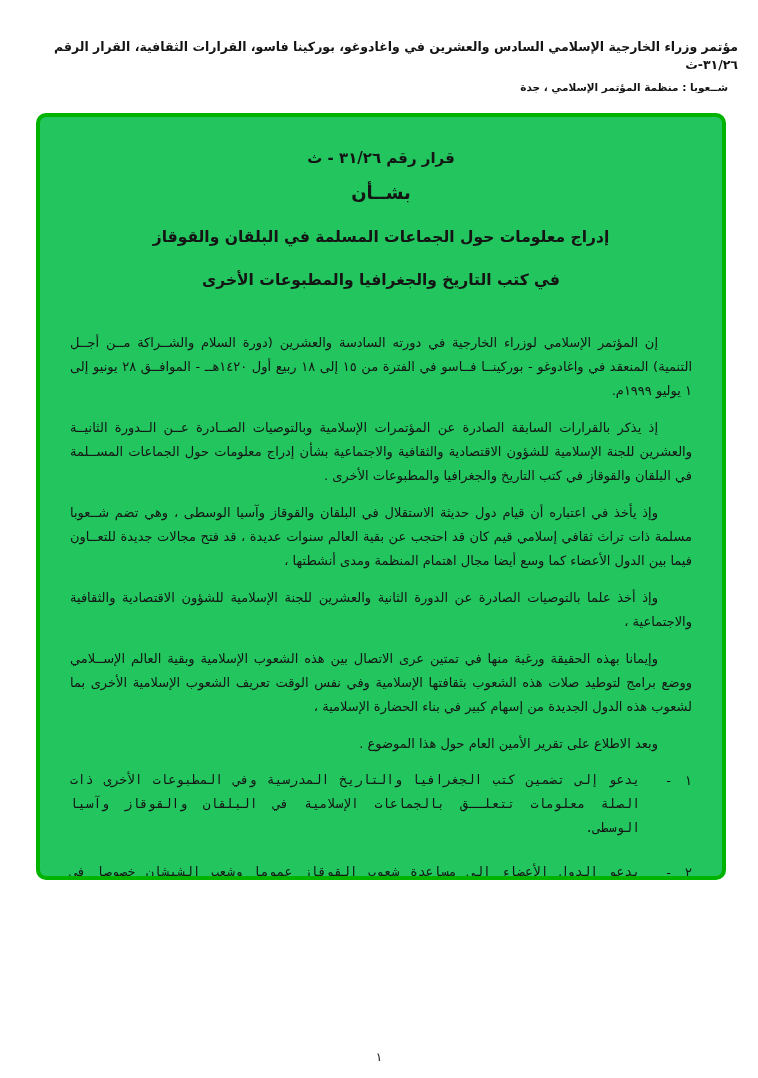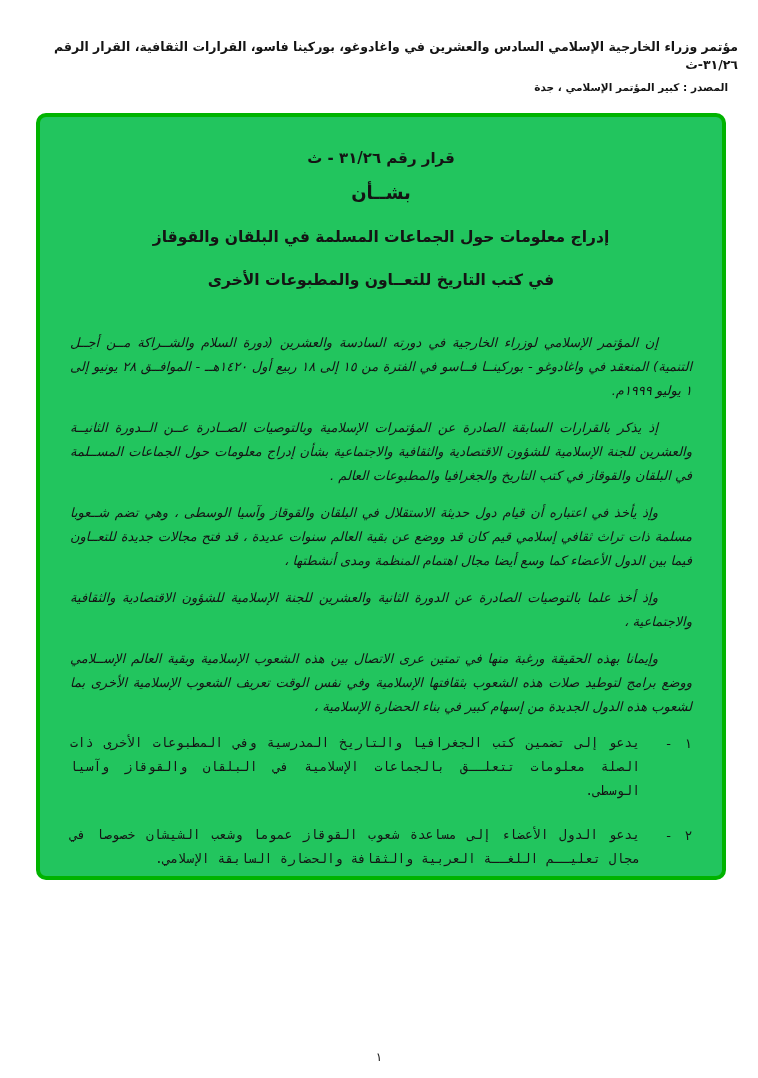--- a/index.html
+++ b/index.html
@@ -55,21 +55,20 @@
   .t-subject  { font-size: 15.5px; margin-bottom: 11px; margin-top: 25px; }
   .body-text {
     margin-top: 42px;
     font-size: 13px;
     line-height: 24px;
     text-align: justify;
   }
   .body-text p {
     text-indent: 34px;
     margin-bottom: 13px;
-    font-style: italic;
   }
   .items {
     margin-top: 10px;
     font-size: 13px;
     line-height: 24px;
   }
   .item {
     display: flex;
     gap: 16px;
     margin-bottom: 20px;
@@ -90,38 +89,39 @@
     font-size: 12px;
   }
 </style>
 </head>
 <body>
 
 <div class="page">
 
   <header class="doc-header">
     <div class="header-line-1">مؤتمر وزراء الخارجية الإسلامي السادس والعشرين في واغادوغو، بوركينا فاسو، القرارات الثقافية، القرار الرقم ٣١/٢٦-ث</div>
-    <div class="header-line-2">المصدر :  كبير المؤتمر الإسلامي ، جدة</div>
+    <div class="header-line-2">شــعوبا :  منظمة المؤتمر الإسلامي ، جدة</div>
   </header>
 
   <section class="frame">
 
     <div class="title-block">
       <h1 class="t-number">قرار رقم ٣١/٢٦ - ث</h1>
       <div class="t-regarding">بشــأن</div>
       <div class="t-subject">إدراج معلومات حول الجماعات المسلمة في البلقان والقوقاز</div>
-      <div class="t-subject">في كتب التاريخ للتعــاون والمطبوعات الأخرى</div>
+      <div class="t-subject">في كتب التاريخ والجغرافيا والمطبوعات الأخرى</div>
     </div>
 
     <div class="body-text">
       <p>إن المؤتمر الإسلامي لوزراء الخارجية في دورته السادسة والعشرين (دورة السلام والشــراكة مــن أجــل التنمية) المنعقد في واغادوغو - بوركينــا فــاسو في الفترة من ١٥ إلى ١٨ ربيع أول ١٤٢٠هــ - الموافــق ٢٨ يونيو إلى ١ يوليو ١٩٩٩م.</p>
-      <p>إذ يذكر بالقرارات السابقة الصادرة عن المؤتمرات الإسلامية وبالتوصيات الصــادرة عــن الــدورة الثانيــة والعشرين للجنة الإسلامية للشؤون الاقتصادية والثقافية والاجتماعية بشأن إدراج معلومات حول الجماعات المســلمة في البلقان والقوقاز في كتب التاريخ والجغرافيا والمطبوعات العالم .</p>
-      <p>وإذ يأخذ في اعتباره أن قيام دول حديثة الاستقلال في البلقان والقوقاز وآسيا الوسطى ، وهي تضم شــعوبا مسلمة ذات تراث ثقافي إسلامي قيم كان قد ووضع عن بقية العالم سنوات عديدة ، قد فتح مجالات جديدة للتعــاون فيما بين الدول الأعضاء كما وسع أيضا مجال اهتمام المنظمة ومدى أنشطتها ،</p>
+      <p>إذ يذكر بالقرارات السابقة الصادرة عن المؤتمرات الإسلامية وبالتوصيات الصــادرة عــن الــدورة الثانيــة والعشرين للجنة الإسلامية للشؤون الاقتصادية والثقافية والاجتماعية بشأن إدراج معلومات حول الجماعات المســلمة في البلقان والقوقاز في كتب التاريخ والجغرافيا والمطبوعات الأخرى .</p>
+      <p>وإذ يأخذ في اعتباره أن قيام دول حديثة الاستقلال في البلقان والقوقاز وآسيا الوسطى ، وهي تضم شــعوبا مسلمة ذات تراث ثقافي إسلامي قيم كان قد احتجب عن بقية العالم سنوات عديدة ، قد فتح مجالات جديدة للتعــاون فيما بين الدول الأعضاء كما وسع أيضا مجال اهتمام المنظمة ومدى أنشطتها ،</p>
       <p>وإذ أخذ علما بالتوصيات الصادرة عن الدورة الثانية والعشرين للجنة الإسلامية للشؤون الاقتصادية والثقافية والاجتماعية ،</p>
       <p>وإيمانا بهذه الحقيقة ورغبة منها في تمتين عرى الاتصال بين هذه الشعوب الإسلامية وبقية العالم الإســلامي ووضع برامج لتوطيد صلات هذه الشعوب بثقافتها الإسلامية وفي نفس الوقت تعريف الشعوب الإسلامية الأخرى بما لشعوب هذه الدول الجديدة من إسهام كبير في بناء الحضارة الإسلامية ،</p>
+      <p>وبعد الاطلاع على تقرير الأمين العام حول هذا الموضوع .</p>
     </div>
 
     <div class="items">
       <div class="item">
         <span class="item-marker">١ -</span>
         <span class="item-text">يدعو إلى تضمين كتب الجغرافيا والتاريخ المدرسية وفي المطبوعات الأخرى ذات الصلة معلومات تتعلــق بالجماعات الإسلامية في البلقان والقوقاز وآسيا الوسطى.</span>
       </div>
       <div class="item">
         <span class="item-marker">٢ -</span>
         <span class="item-text">يدعو الدول الأعضاء إلى مساعدة شعوب القوقاز عموما وشعب الشيشان خصوصا في مجال تعليــم اللغــة العربية والثقافة والحضارة السابقة الإسلامي.</span>

